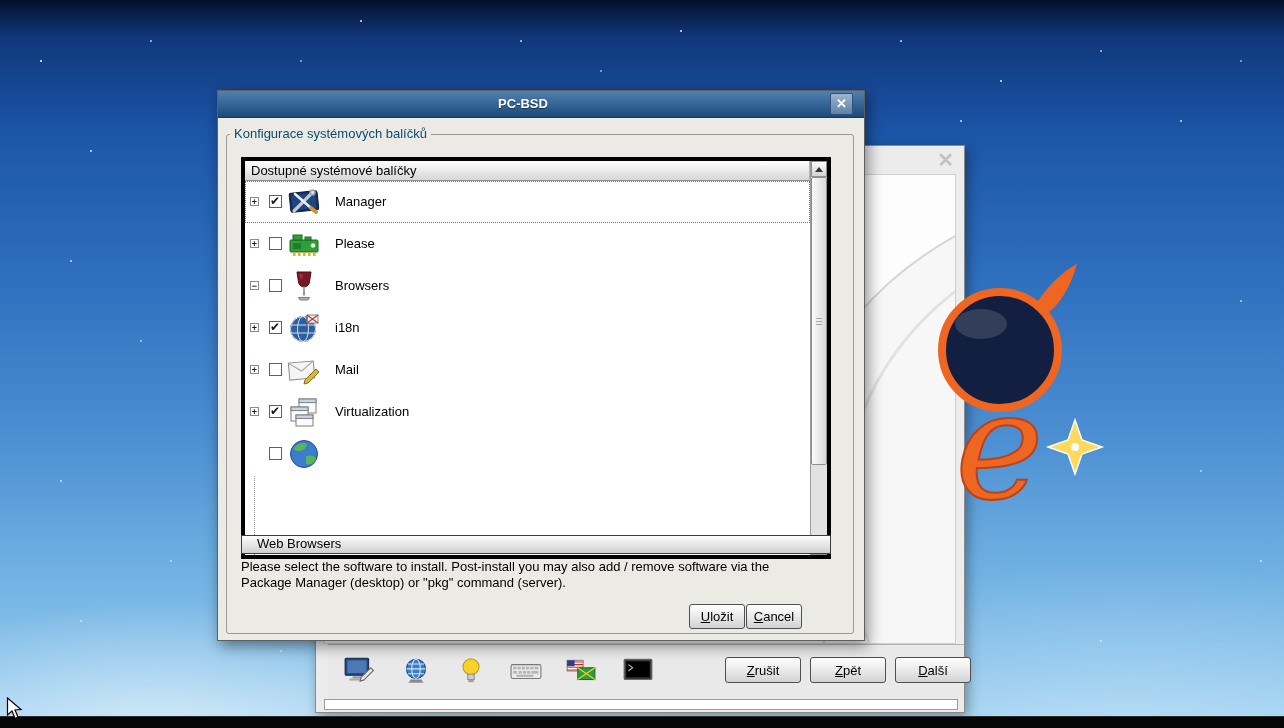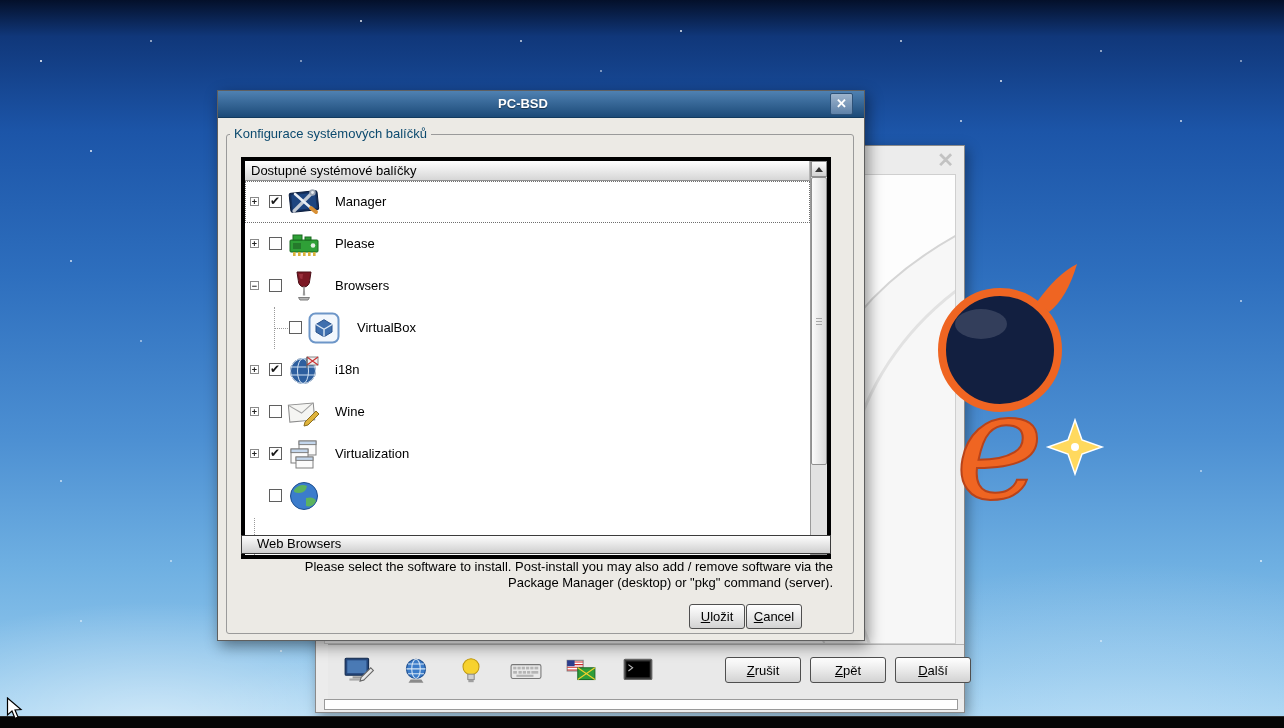--- a/index.html
+++ b/index.html
@@ -94,21 +94,21 @@
   .tri-up{width:0;height:0;border-left:4px solid transparent;border-right:4px solid transparent;border-bottom:5px solid #333;}
   .tri-down{width:0;height:0;border-left:4px solid transparent;border-right:4px solid transparent;border-top:5px solid #333;}
   .sb-thumb{position:absolute;left:0;top:16px;width:16px;height:288px;border:1px solid #8f8f8f;border-radius:2px;
     background:linear-gradient(90deg,#fbfbfb,#d9d9d9);}
   .sb-thumb::after{content:"";position:absolute;left:4px;right:4px;top:50%;border-top:1px solid #a8a8a8;
     box-shadow:0 3px 0 #a8a8a8,0 -3px 0 #a8a8a8;}
 
   .webbar{position:absolute;left:14px;top:400px;width:590px;height:19px;
     background:linear-gradient(#fdfdfd,#cfcfcf);border:1px solid #3c3c3c;
     font-size:13px;line-height:16px;padding-left:15px;color:#000;}
-  .desc{position:absolute;left:14px;top:424px;width:592px;font-size:13px;line-height:16px;color:#000;text-align:right;}
+  .desc{position:absolute;left:14px;top:424px;width:592px;font-size:13px;line-height:16px;color:#000;}
   .dlg-btn{position:absolute;top:469px;width:56px;height:25px;}
   .dlg-btn.save{left:462px;}
   .dlg-btn.cancel{left:519px;}
 
   
   .cursor{position:absolute;left:6px;top:697px;z-index:50;pointer-events:none;}
   .taskbar{position:absolute;left:0;bottom:0;width:100%;height:12px;background:#060606;border-top:1px solid #2c2c2c;z-index:40;}
   u{text-decoration:underline;}
 </style>
 </head>
@@ -254,30 +254,20 @@
               <span class="checkbox"></span>
               <span class="row-icon"><svg viewBox="0 0 34 34">
                   <path d="M10 3 h14 l-1.3 8.5 a5.7 6.5 0 0 1 -11.4 0 z" fill="#7c1824" stroke="#4a0e16"></path>
                   <path d="M16.3 17.5 h1.4 l0.5 9 h-2.4 z" fill="#9a9a9a"></path>
                   <path d="M11.5 28.5 h11 l-1.5 2.5 h-8 z" fill="#b5b5b5" stroke="#7f7f7f"></path>
                   <path d="M12 5 h4 l-0.6 5 a3 3 0 0 1 -2.5 -1z" fill="#a33744" opacity="0.8"></path>
                 </svg></span>
               <span class="row-label">Browsers</span>
             </div>
 
-            <div class="row child">
-
-              <span class="checkbox"></span>
-              <span class="row-icon"><svg viewBox="0 0 34 34">
-                  <rect x="2.5" y="2.5" width="29" height="29" rx="6" fill="#f2f7fd" stroke="#6d96c8" stroke-width="2"></rect>
-                  <path d="M9 13.5 l8 -4.8 8 4.8 v7.5 l-8 4.8 -8 -4.8z" fill="#3f6fae" stroke="#27508a"></path>
-                  <path d="M9 13.5 l8 4.8 8 -4.8 M17 18.3 v7.5" stroke="#dce8f5" stroke-width="1.4" fill="none"></path>
-                </svg></span>
-              <span class="row-label">VirtualBox</span>
-            </div>
 
 
             <div class="row">
               <span class="expander">+</span>
               <span class="checkbox checked"></span>
               <span class="row-icon"><svg viewBox="0 0 34 34">
                   <circle cx="16" cy="18" r="12.5" fill="#2d5f9f" stroke="#1b3c6b"></circle>
                   <ellipse cx="16" cy="18" rx="5.5" ry="12.5" fill="none" stroke="#cfe0f2"></ellipse>
                   <path d="M4 14 h24 M4 22 h24" stroke="#cfe0f2" fill="none"></path>
                   <circle cx="16" cy="18" r="12.5" fill="none" stroke="#cfe0f2"></circle>
@@ -291,21 +281,21 @@
             <div class="row">
               <span class="expander">+</span>
               <span class="checkbox"></span>
               <span class="row-icon"><svg viewBox="0 0 34 34">
                   <g transform="rotate(-5 15 17)">
                     <rect x="2" y="9" width="25" height="17" fill="#f5f5f3" stroke="#8b8b8b"></rect>
                     <path d="M2.5 9.5 l12 8.5 12 -9" fill="none" stroke="#a0a0a0"></path>
                   </g>
                   <path d="M18 27 l11 -11 3 3 -11 11 -4 1z" fill="#dfb33b" stroke="#8a6d1f"></path>
                 </svg></span>
-              <span class="row-label">Wine</span>
+              <span class="row-label">Mail</span>
             </div>
 
             <div class="row">
               <span class="expander">+</span>
               <span class="checkbox checked"></span>
               <span class="row-icon"><svg viewBox="0 0 34 34">
                   <rect x="12" y="4" width="17" height="14" fill="#fbfbfb" stroke="#7f7f7f"></rect>
                   <rect x="12" y="4" width="17" height="3.6" fill="#c3d6ec" stroke="#7f7f7f"></rect>
                   <rect x="4" y="12" width="17" height="14" fill="#fbfbfb" stroke="#7f7f7f"></rect>
                   <rect x="4" y="12" width="17" height="3.6" fill="#c3d6ec" stroke="#7f7f7f"></rect>

